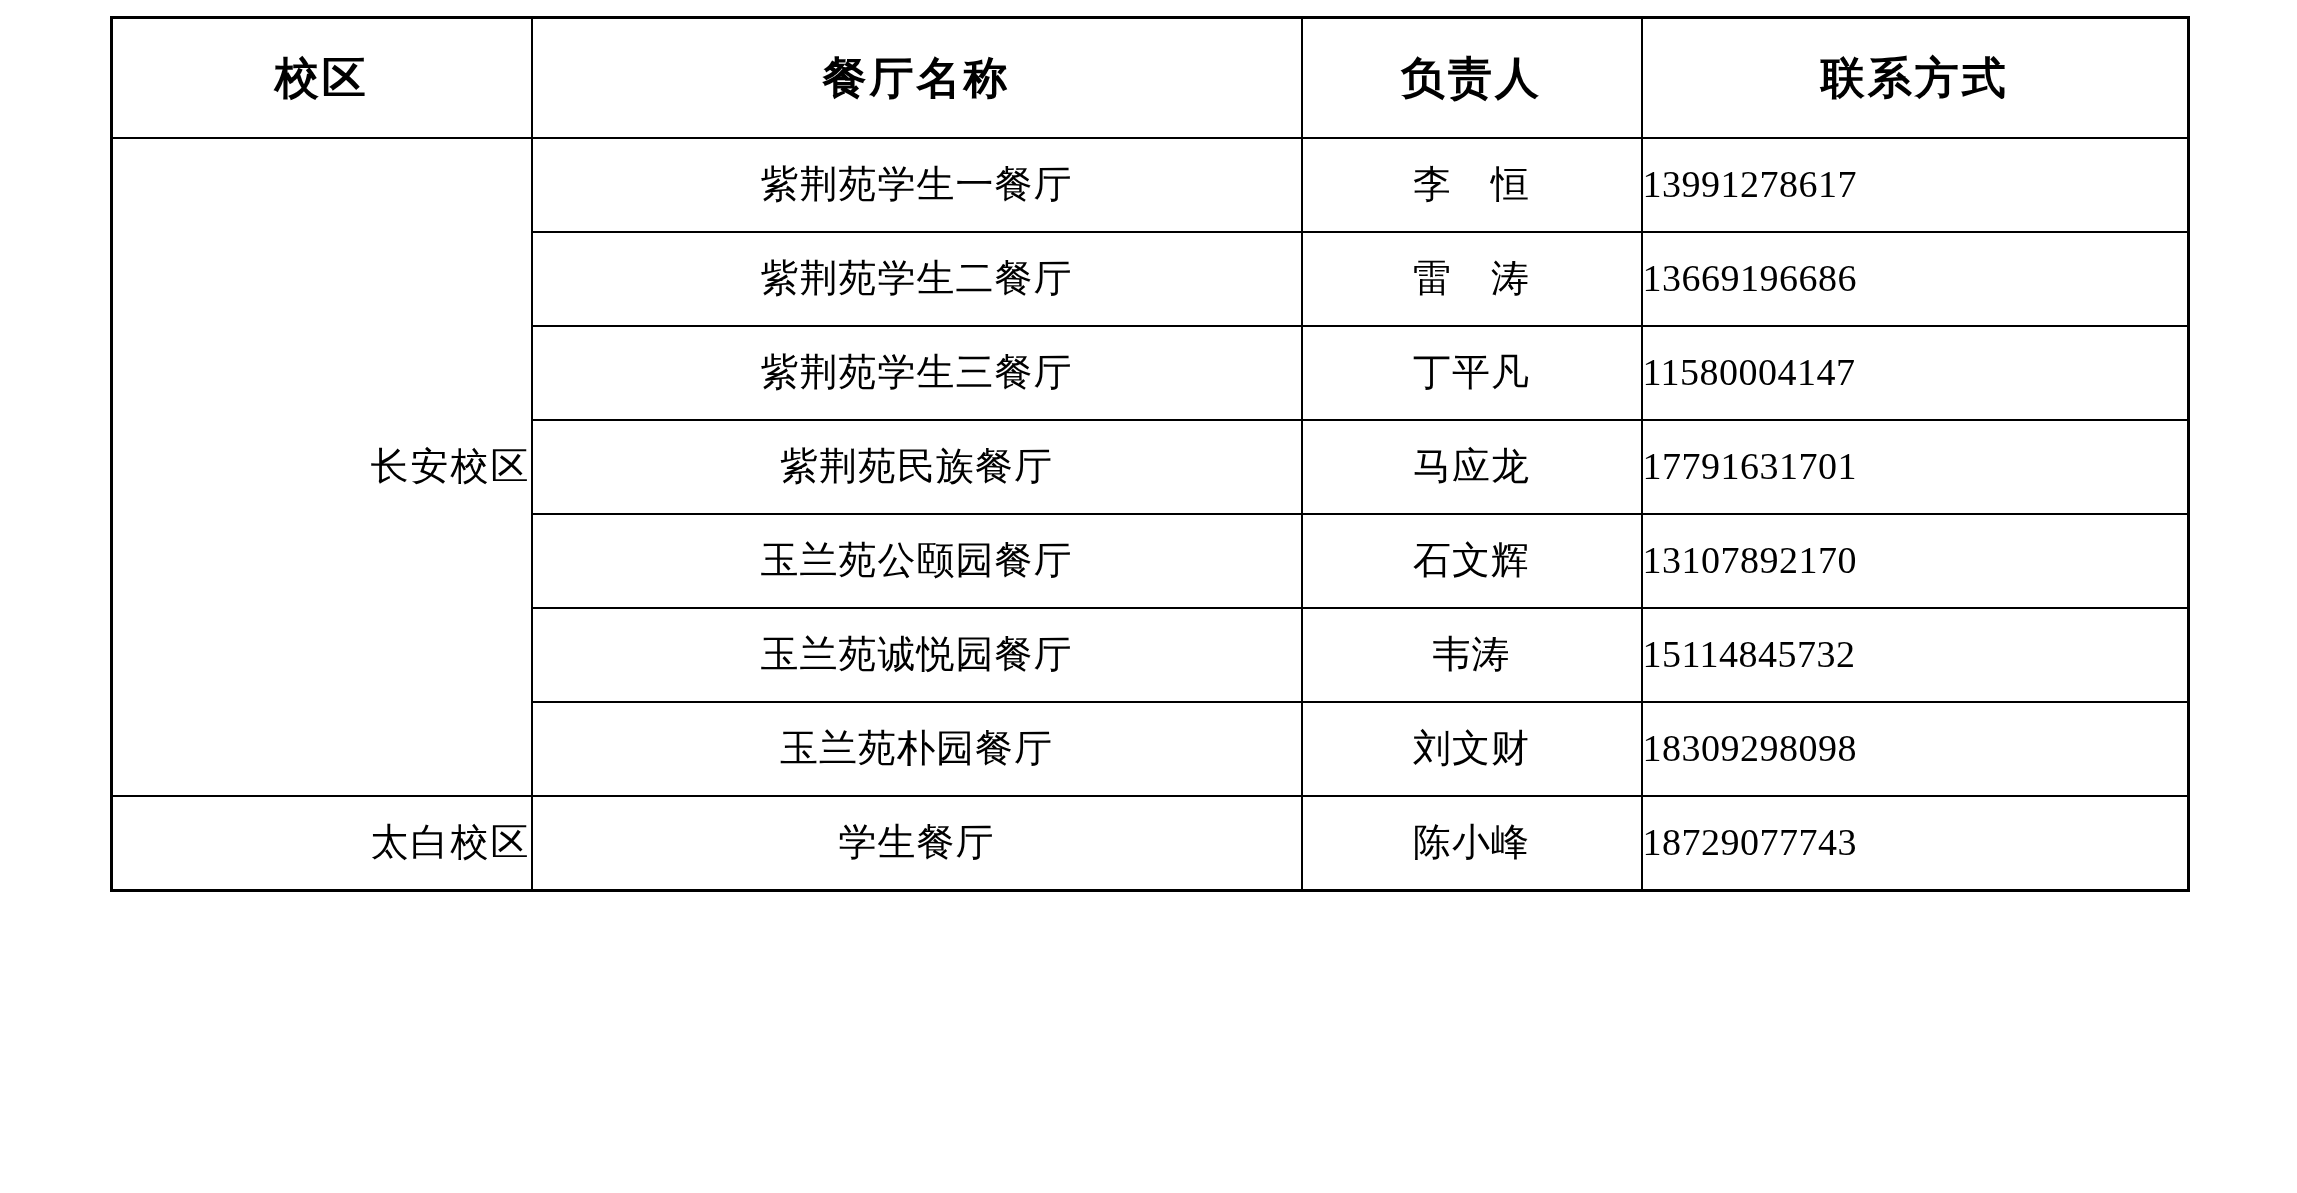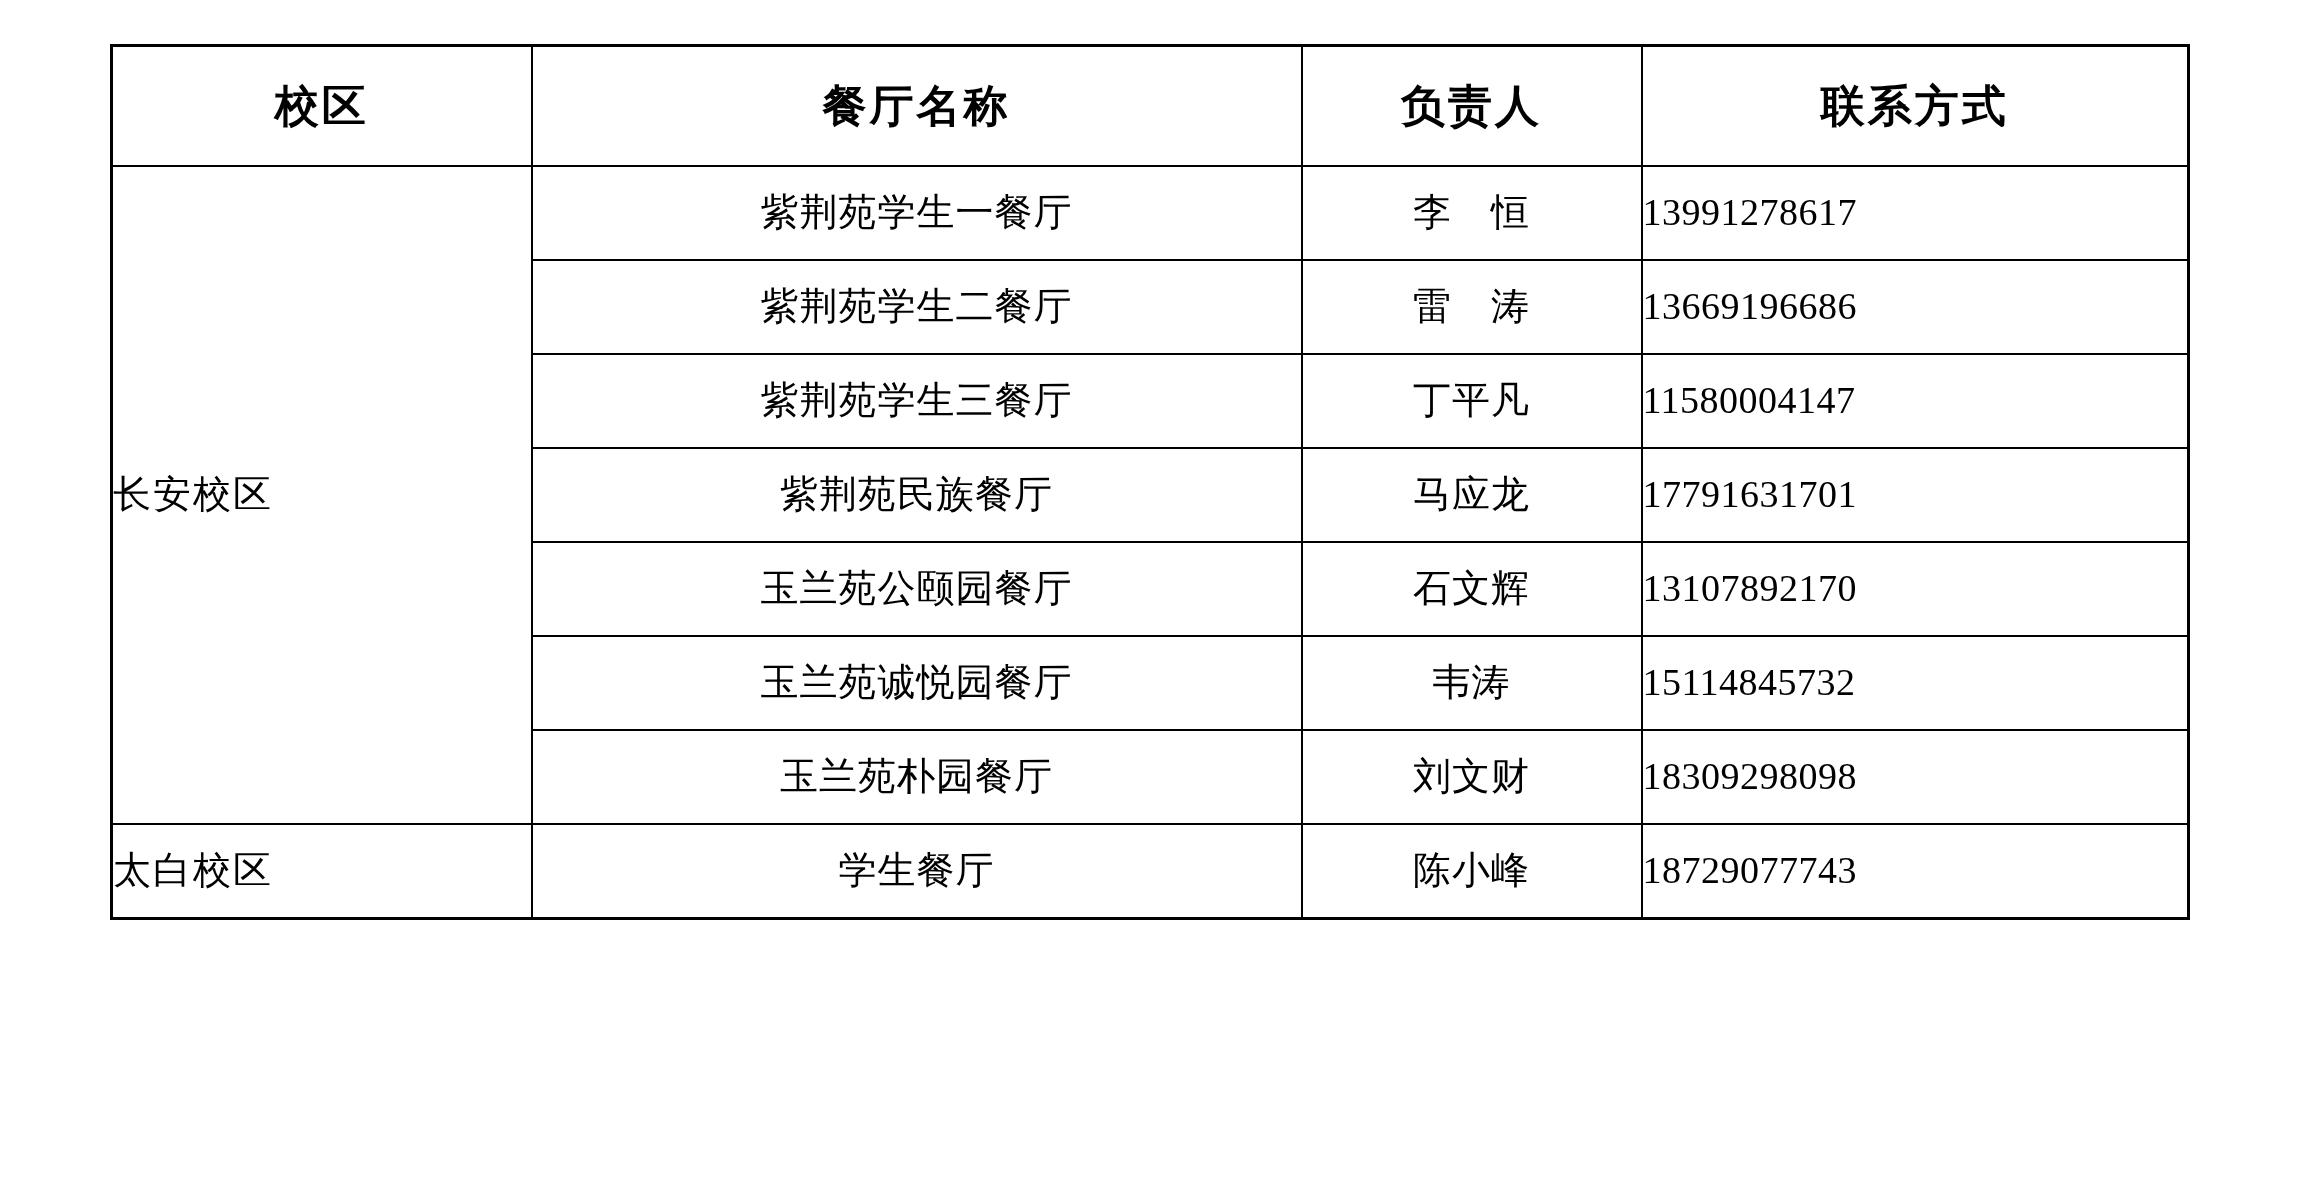--- a/index.html
+++ b/index.html
@@ -26,21 +26,20 @@
     font-weight: bold;
     letter-spacing: 2px;
     margin: 0;
     padding-top: 28px;
     padding-bottom: 26px;
     font-family: "Liberation Serif", "DejaVu Serif", serif;
   }
   .table-wrap {
     padding: 16px 110px;
     box-sizing: border-box;
-    margin-top: 28px;
   }
   table.contact-table {
     border-collapse: collapse;
     width: 2077px;
     table-layout: fixed;
     border: 3px solid #000;
   }
   table.contact-table col.c-campus { width: 420px; }
   table.contact-table col.c-canteen { width: 770px; }
   table.contact-table col.c-person { width: 340px; }
@@ -57,21 +56,21 @@
     vertical-align: middle;
   }
   table.contact-table thead th {
     height: 118px;
     font-size: 44px;
     font-weight: bold;
     text-align: center;
     letter-spacing: 3px;
   }
   td.campus-cell {
-    text-align: left;
+    text-align: right;
     font-size: 40px;
     letter-spacing: 2px;
   }
   td.canteen-cell {
     text-align: center;
     padding-left: 22px;
     font-size: 40px;
     letter-spacing: 1px;
   }
   td.person-cell {

